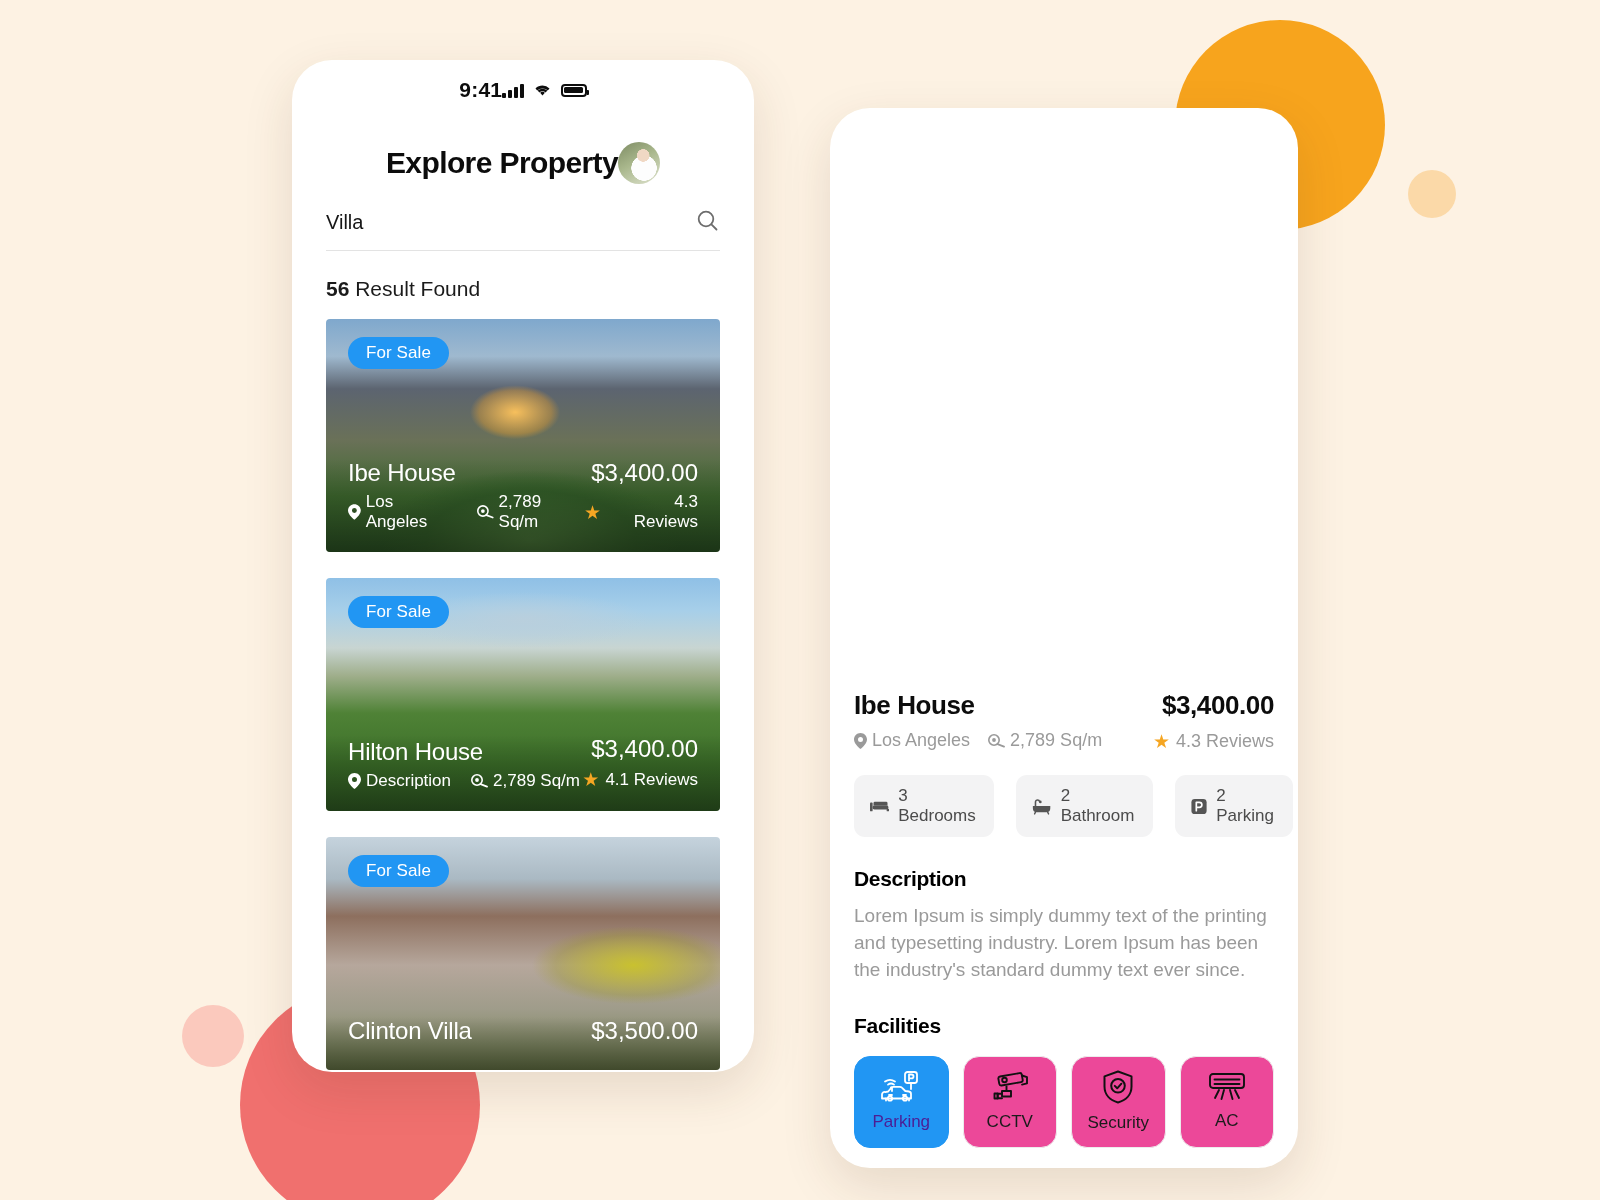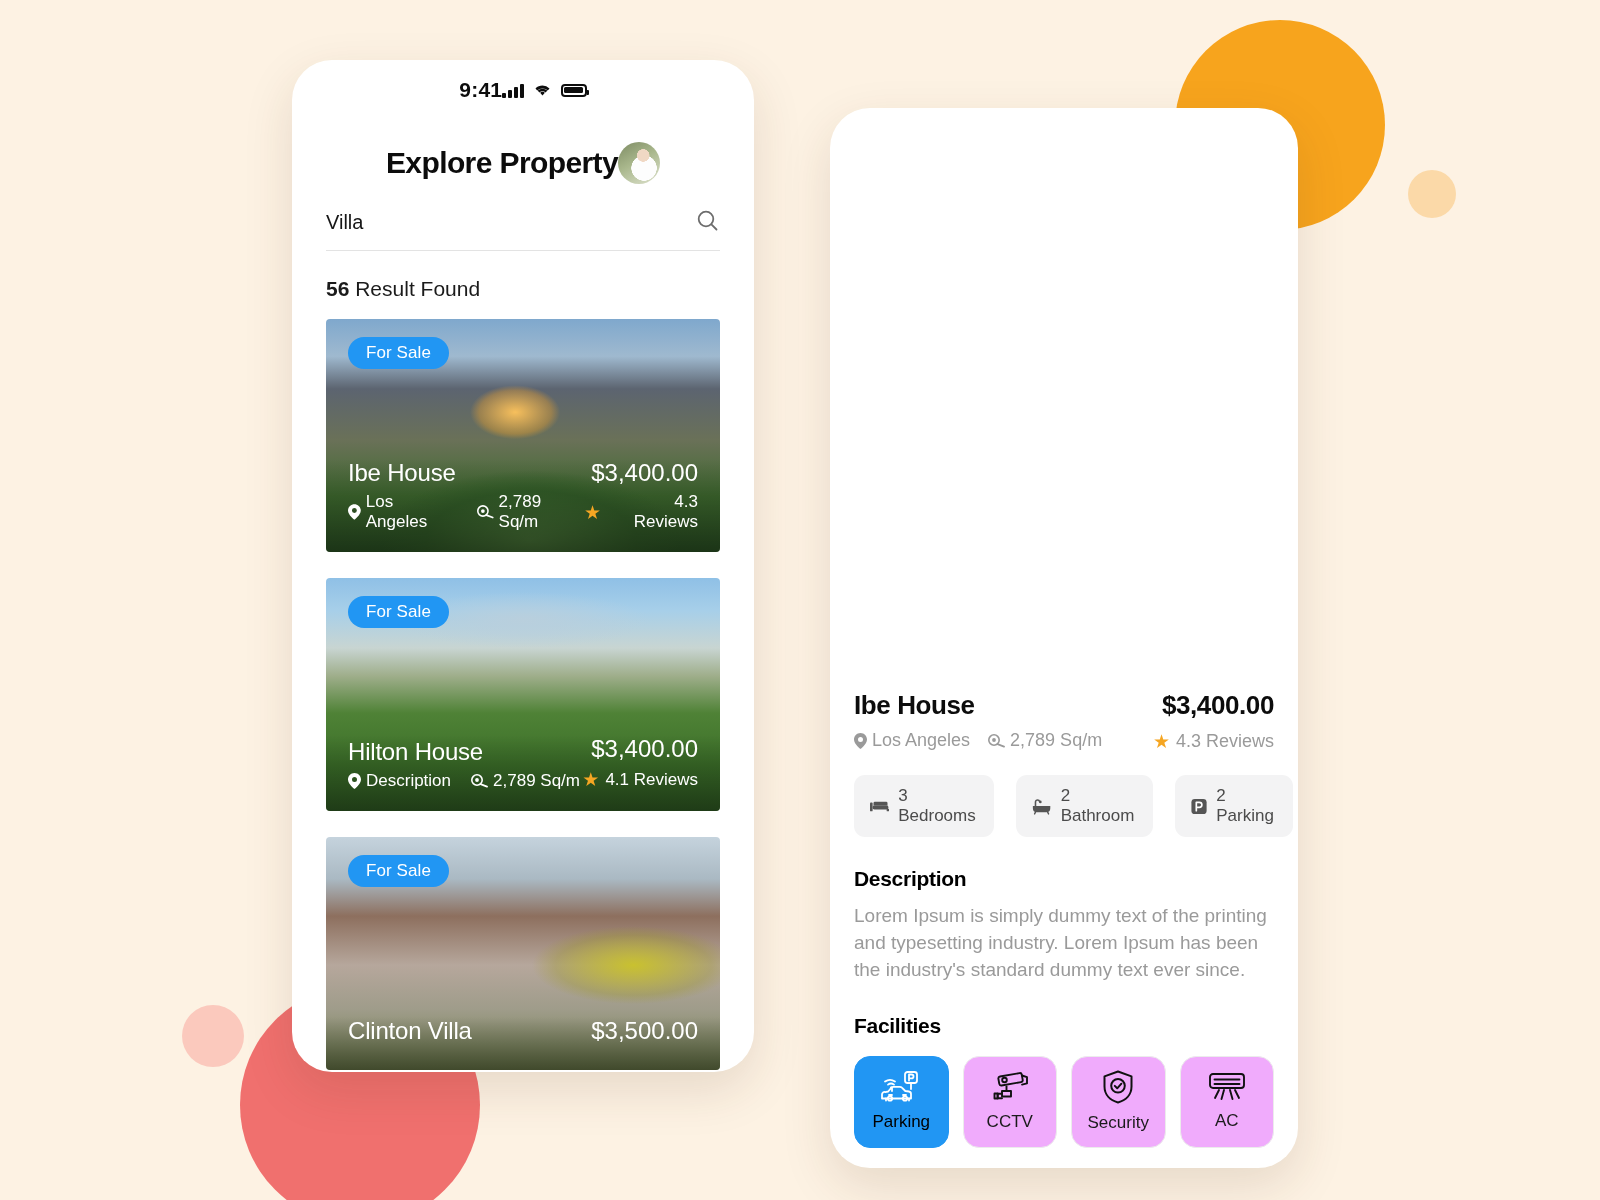--- a/index.html
+++ b/index.html
@@ -125,25 +125,25 @@
   .drev { margin-top:9px; color:#9a9a9a; font-size:18px; display:flex; align-items:center; gap:6px; }
 
   .chips { margin-top:22px; display:flex; gap:22px; }
   .chip { background:#f3f3f4; border-radius:11px; padding:11px 16px; display:flex; align-items:center; gap:9px;
           font-size:17px; color:#4b4b4b; }
 
   .sect-title { margin-top:30px; font-size:21px; font-weight:800; color:#000000; letter-spacing:-.3px; }
   .desc { margin-top:12px; font-size:19px; line-height:1.42; color:#9a9a9a; }
 
   .facs { margin-top:18px; display:flex; gap:14px; }
-  .fac { width:98px; height:92px; border-radius:16px; border:1.5px solid #ececec; background:#f0abfc;
+  .fac { width:98px; height:92px; border-radius:16px; border:1.5px solid #ececec; background:#ec4899;
          display:flex; flex-direction:column; align-items:center; justify-content:center; gap:9px; }
   .fac.active { background:#2196F3; border-color:#2196F3; }
   .fac-lbl { font-size:17px; color:#1b1b1b; }
-  .fac.active .fac-lbl { color:#000000; }
+  .fac.active .fac-lbl { color:#4c1d95; }
 </style>
 </head>
 <body>
 
 <div class="deco" id="deco-orange"></div>
 <div class="deco" id="deco-peach"></div>
 <div class="deco" id="deco-coral"></div>
 <div class="deco" id="deco-pink"></div>
 
 <div class="phone" id="phone-left">

